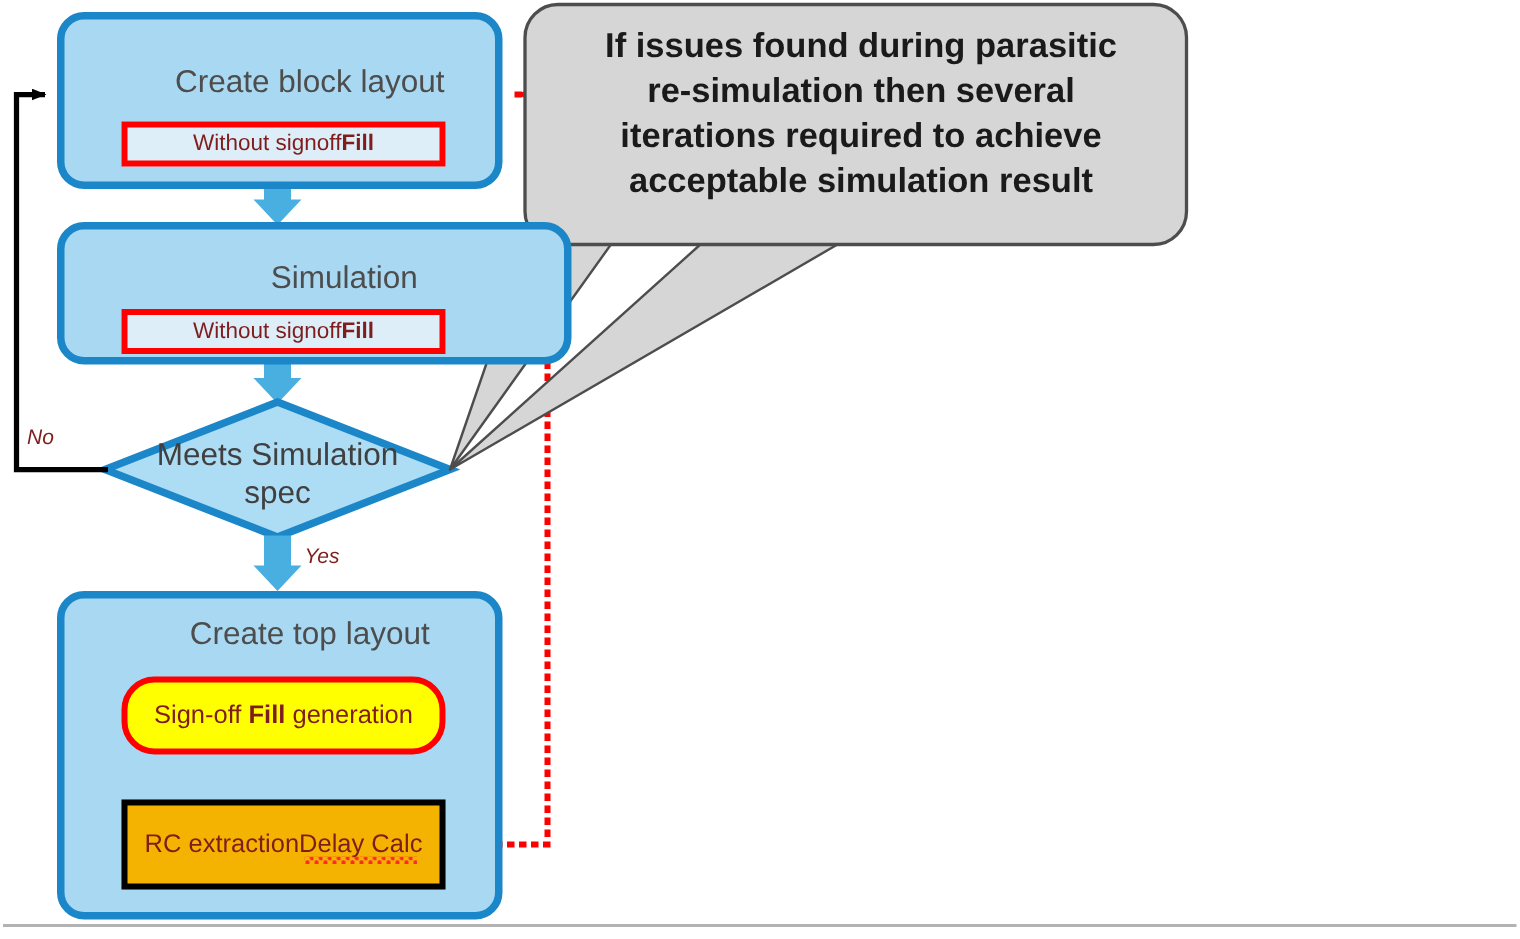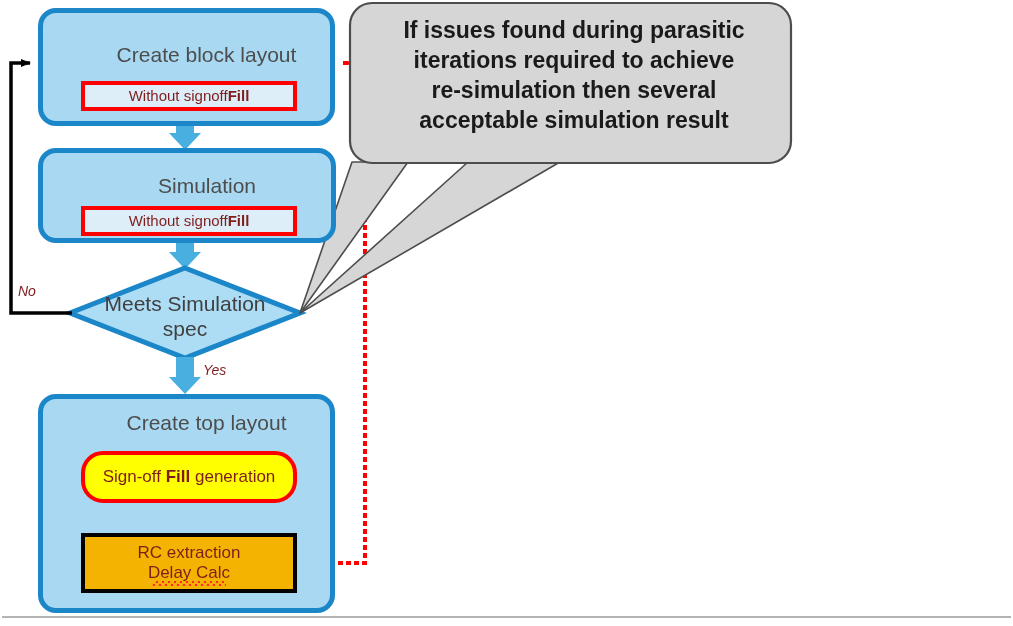--- a/index.html
+++ b/index.html
@@ -174,21 +174,21 @@
   </svg>
 
   <div class="proc-box" style="left:38px; top:8px; width:297px; height:118px;">
     <div class="proc-title" style="top:30px;">Create block layout</div>
     <div class="sub-box white-red" style="left:38px; top:68px; width:216px; height:30px;">
       <span>Without signoff </span>
         <span class="bold-inline">Fill</span>
     </div>
   </div>
 
-  <div class="proc-box" style="left:38px; top:148px; width:298px; height:95px;">
+  <div class="proc-box" style="left:38px; top:148px; width:343px; height:95px;">
     <div class="proc-title" style="top:21px;">Simulation</div>
     <div class="sub-box white-red" style="left:38px; top:53px; width:216px; height:30px;">
       <span>Without signoff </span>
         <span class="bold-inline">Fill</span>
     </div>
   </div>
 
   <div class="diamond-label" style="left:70px; top:292px; width:230px;">
     <div>Meets Simulation</div>
     <div>spec</div>
@@ -197,29 +197,29 @@
   <div class="edge-label" style="left:18px; top:283px;">No</div>
   <div class="edge-label" style="left:203px; top:362px;">Yes</div>
 
   <div class="proc-box" style="left:38px; top:394px; width:297px; height:219px;">
     <div class="proc-title" style="top:12px;">Create top layout</div>
 
     <div class="sub-box yellow-red" style="left:38px; top:52px; width:216px; height:52px;border-radius:22px;">
       <span><span>Sign-off </span><span class="bold-inline">Fill</span><span> generation</span></span>
     </div>
 
-    <div class="sub-box orange-black" style="left:38px; top:134px; width:216px; height:60px; flex-direction:column;">
+    <div class="sub-box orange-black" style="left:38px; top:134px; width:216px; height:60px; flex-direction:row;">
       <div>RC extraction</div>
       <div style="position:relative;">
         <span>Delay Calc</span>
         <span class="squiggle" style="left:4px; right:4px; bottom:-3px;"></span>
       </div>
     </div>
   </div>
 
   <div class="callout-text">
     <div>If issues found during parasitic</div>
+    <div>re-simulation then several</div>
     <div>iterations required to achieve</div>
-    <div>re-simulation then several</div>
     <div>acceptable simulation result</div>
   </div>
 
 </div>
 
 </body></html>

